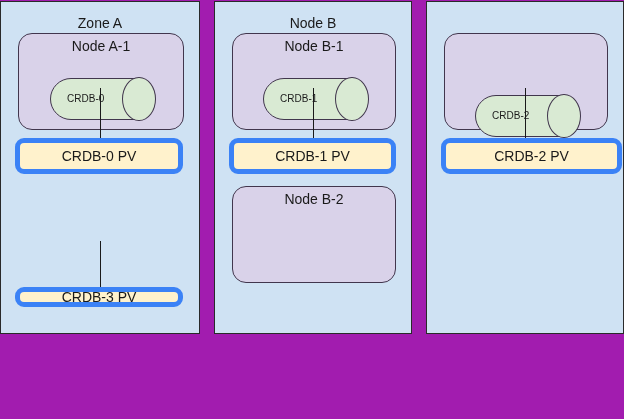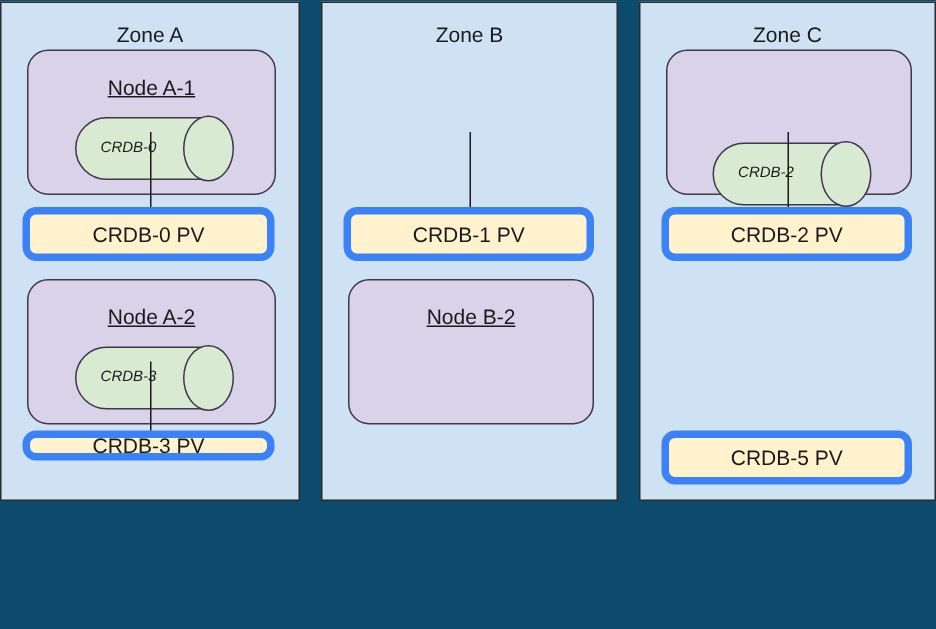--- a/index.html
+++ b/index.html
@@ -13,21 +13,21 @@
     position: relative;
     overflow: hidden;
     font-family: "Liberation Sans", sans-serif;
   }
 
   #canvas {
     position: absolute;
     left: 0; top: 0;
     width: 624px;
     height: 419px;
-    background: #0c4a6e;
+    background: #a21caf;
   }
 
   .zone {
     position: absolute;
     background: #cfe2f3;
     border: 1px solid #2a2a2a;
     box-sizing: border-box;
   }
   .zone-title {
     position: absolute;
@@ -42,35 +42,33 @@
 
   .node {
     position: absolute;
     background: #d9d2e9;
     border: 1px solid #41364d;
     border-radius: 14px;
     box-sizing: border-box;
   }
   .node-title {
     position: absolute;
-    top: 16px;
+    top: 4px;
     left: 0;
     width: 100%;
     text-align: center;
     font-size: 14px;
     color: #1a1a1a;
     line-height: 17px;
-    text-decoration: underline;
   }
 
   
   .cyl {
     position: absolute;
     box-sizing: border-box;
-    font-style: italic;
   }
   .cyl-body {
     position: absolute;
     left: 0; top: 0;
     width: 100%;
     height: 100%;
     background: #d9ead3;
     border: 1px solid #41364d;
     border-radius: 26px / 26px;
     box-sizing: border-box;
@@ -132,56 +130,54 @@
       <div class="cyl" style="left:31px; top:44px; width:105px; height:42px;">
         <div class="cyl-body"></div>
         <div class="cyl-cap"></div>
         <div class="cyl-label">CRDB-0</div>
       </div>
     </div>
     <div class="connector" style="left:99px; top:86px; height:50px;"></div>
 
     <div class="pv" style="left:14px; top:136px; width:168px; height:36px;">CRDB-0 PV</div>
 
-    <div class="node" style="left:17px; top:184px; width:166px; height:97px;">
-      <div class="node-title">Node A-2</div>
-      <div class="cyl" style="left:31px; top:44px; width:105px; height:42px;">
-        <div class="cyl-body"></div>
-        <div class="cyl-cap"></div>
-        <div class="cyl-label">CRDB-3</div>
-      </div>
-    </div>
     <div class="connector" style="left:99px; top:239px; height:46px;"></div>
 
     <div class="pv" style="left:14px; top:285px; width:168px; height:20px;">CRDB-3 PV</div>
   </div>
 
   <div class="zone" style="left:214px; top:1px; width:198px; height:333px;">
-    <div class="zone-title">Zone B</div>
+    <div class="zone-title">Node B</div>
 
+    <div class="node" style="left:17px; top:31px; width:164px; height:97px;">
+      <div class="node-title">Node B-1</div>
+      <div class="cyl" style="left:30px; top:44px; width:105px; height:42px;">
+        <div class="cyl-body"></div>
+        <div class="cyl-cap"></div>
+        <div class="cyl-label">CRDB-1</div>
+      </div>
+    </div>
     <div class="connector" style="left:98px; top:86px; height:50px;"></div>
 
     <div class="pv" style="left:14px; top:136px; width:167px; height:36px;">CRDB-1 PV</div>
 
     <div class="node" style="left:17px; top:184px; width:164px; height:97px;padding-left:28px;">
       <div class="node-title">Node B-2</div>
     </div>
 
   </div>
 
   <div class="zone" style="left:426px; top:1px; width:198px; height:333px;">
-    <div class="zone-title">Zone C</div>
 
     <div class="node" style="left:17px; top:31px; width:164px; height:97px;">
       <div class="cyl" style="left:30px; top:44px; width:105px; height:42px;margin-top:17px;">
         <div class="cyl-body"></div>
         <div class="cyl-cap"></div>
         <div class="cyl-label">CRDB-2</div>
       </div>
     </div>
     <div class="connector" style="left:98px; top:86px; height:50px;"></div>
 
-    <div class="pv" style="left:14px; top:136px; width:167px; height:36px;">CRDB-2 PV</div>
+    <div class="pv" style="left:14px; top:136px; width:181px; height:36px;">CRDB-2 PV</div>
 
-    <div class="pv" style="left:14px; top:285px; width:167px; height:36px;">CRDB-5 PV</div>
   </div>
 
 </div>
 
 </body></html>

